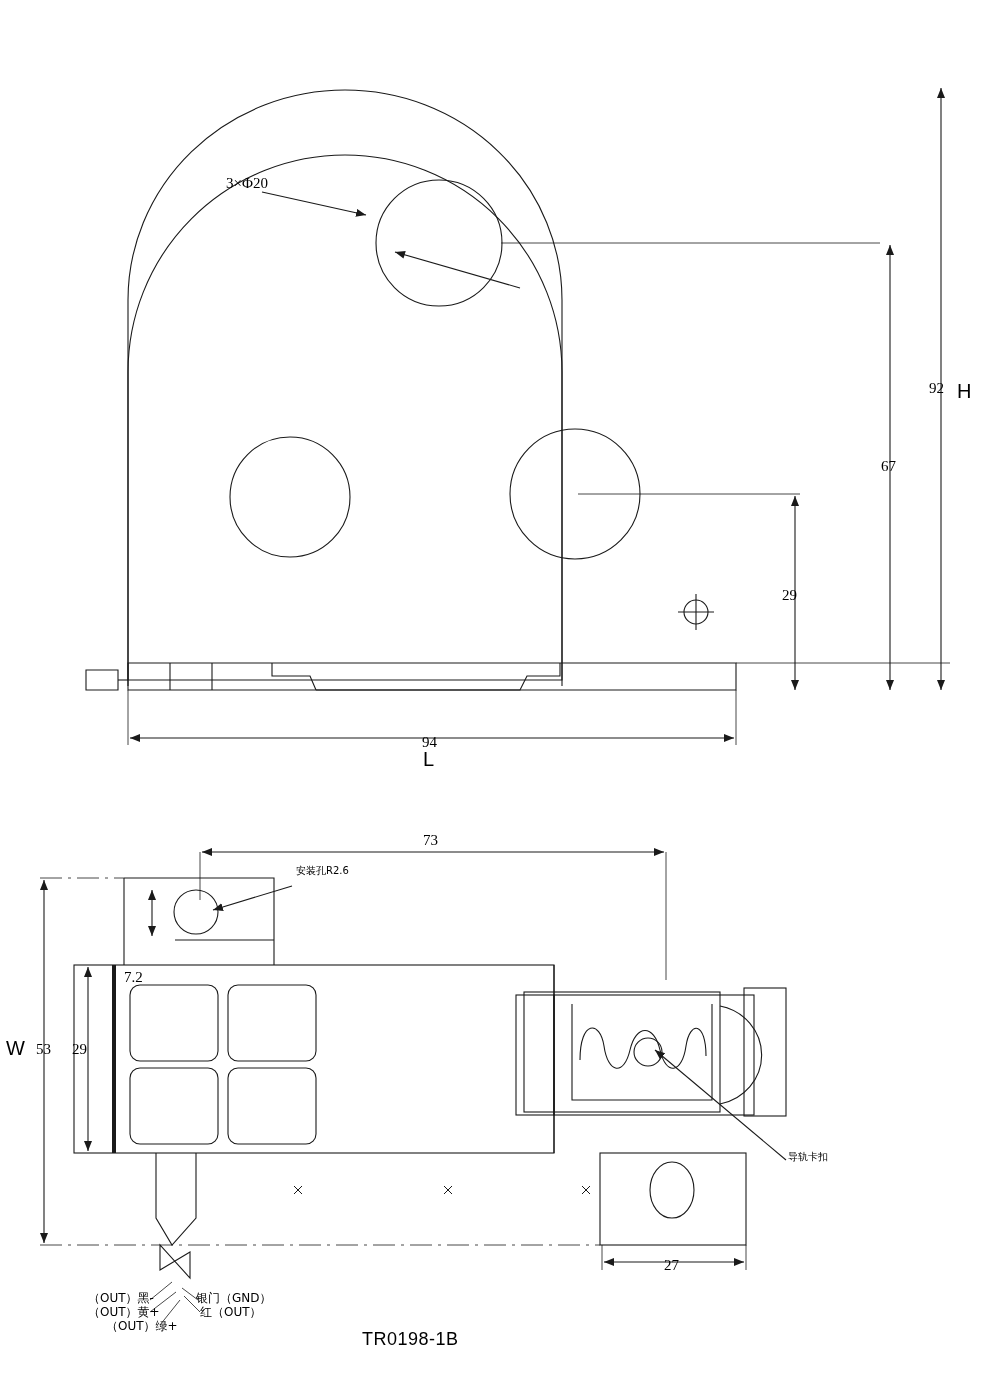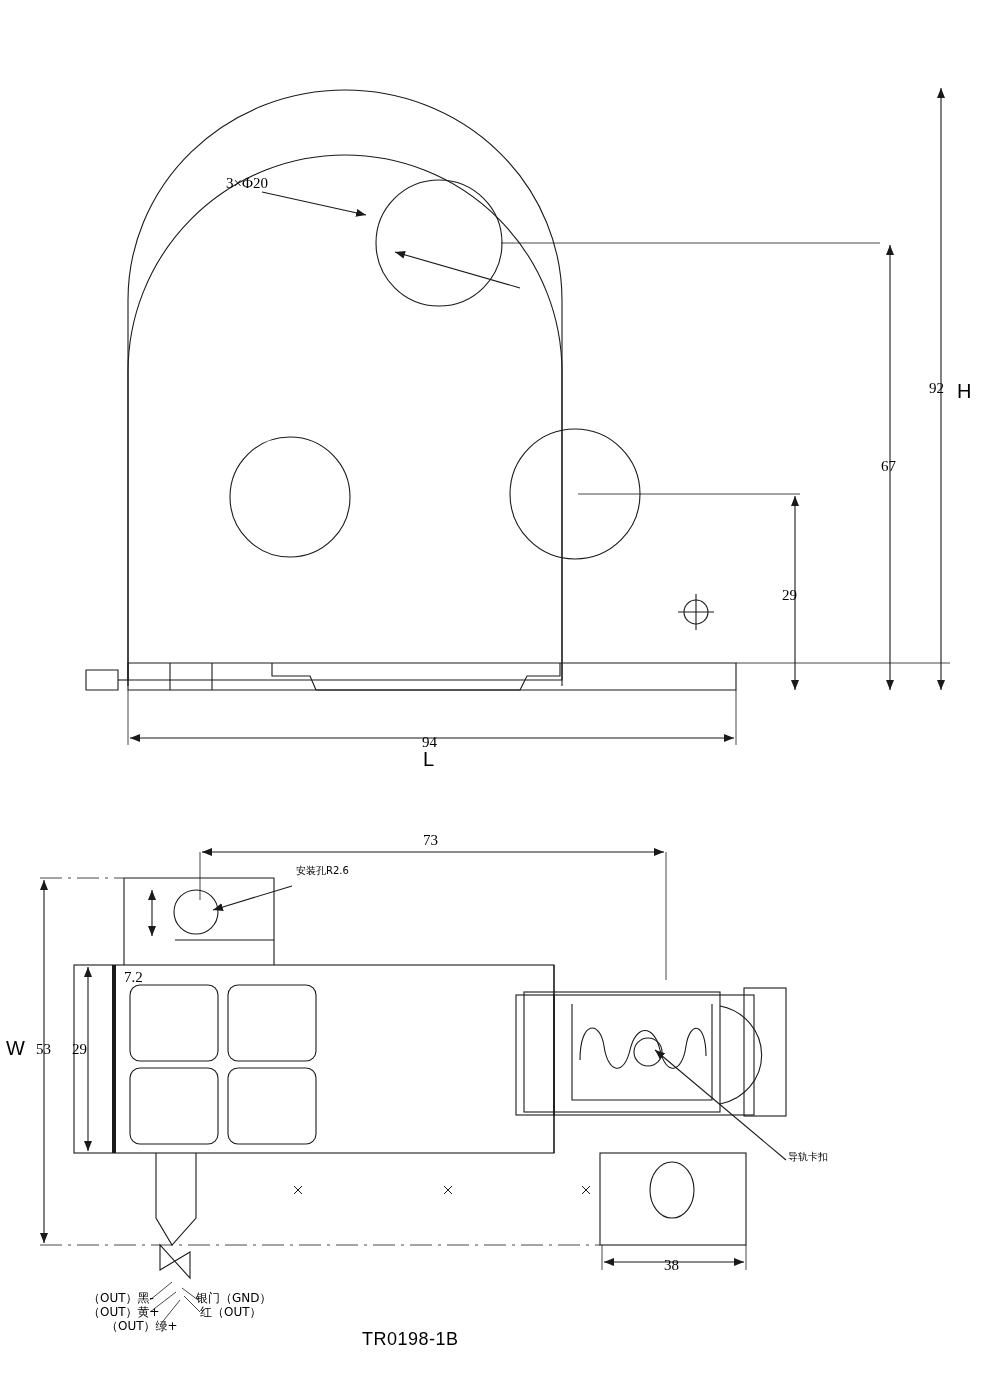--- a/index.html
+++ b/index.html
@@ -203,21 +203,21 @@
   <div class="lbl" style="left:782px; top:588px;">29</div>
   <div class="lbl" style="left:422px; top:719px;margin-top:16px;">94</div>
   <div class="lbl big" style="left:423px; top:749px;">L</div>
 
   <div class="lbl" style="left:423px; top:833px;text-align:right;">73</div>
   <div class="lbl cjk" style="left:296px; top:866px;">安装孔R2.6</div>
   <div class="lbl" style="left:124px; top:938px;margin-top:32px;">7.2</div>
   <div class="lbl big" style="left:6px; top:1038px;">W</div>
   <div class="lbl" style="left:36px; top:1042px;">53</div>
   <div class="lbl" style="left:72px; top:1042px;">29</div>
-  <div class="lbl" style="left:664px; top:1258px;">38</div>
+  <div class="lbl" style="left:664px; top:1258px;">27</div>
   <div class="lbl cjk" style="left:788px; top:1152px;">导轨卡扣</div>
 
   <div class="lbl tiny" style="left:88px; top:1292px;">（OUT）黑-</div>
   <div class="lbl tiny" style="left:88px; top:1306px;">（OUT）黄+</div>
   <div class="lbl tiny" style="left:106px; top:1320px;">（OUT）绿+</div>
   <div class="lbl tiny" style="left:196px; top:1292px;">银门（GND）</div>
   <div class="lbl tiny" style="left:200px; top:1306px;">红（OUT）</div>
 
   <div class="lbl title" style="left:362px; top:1330px;">TR0198-1B</div>
 

